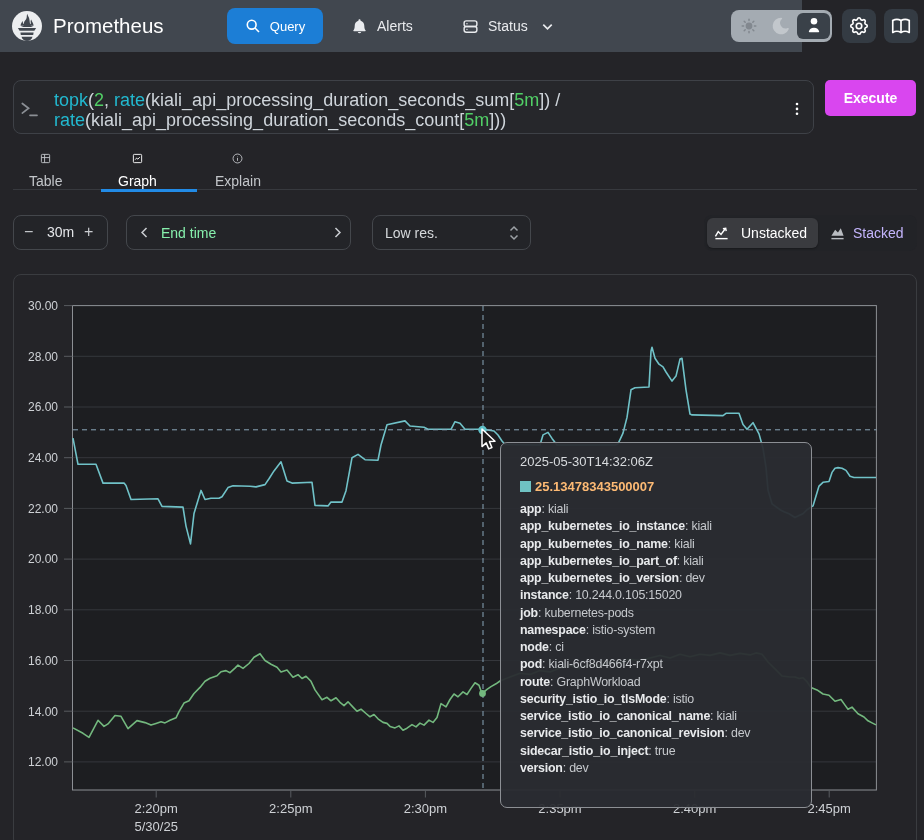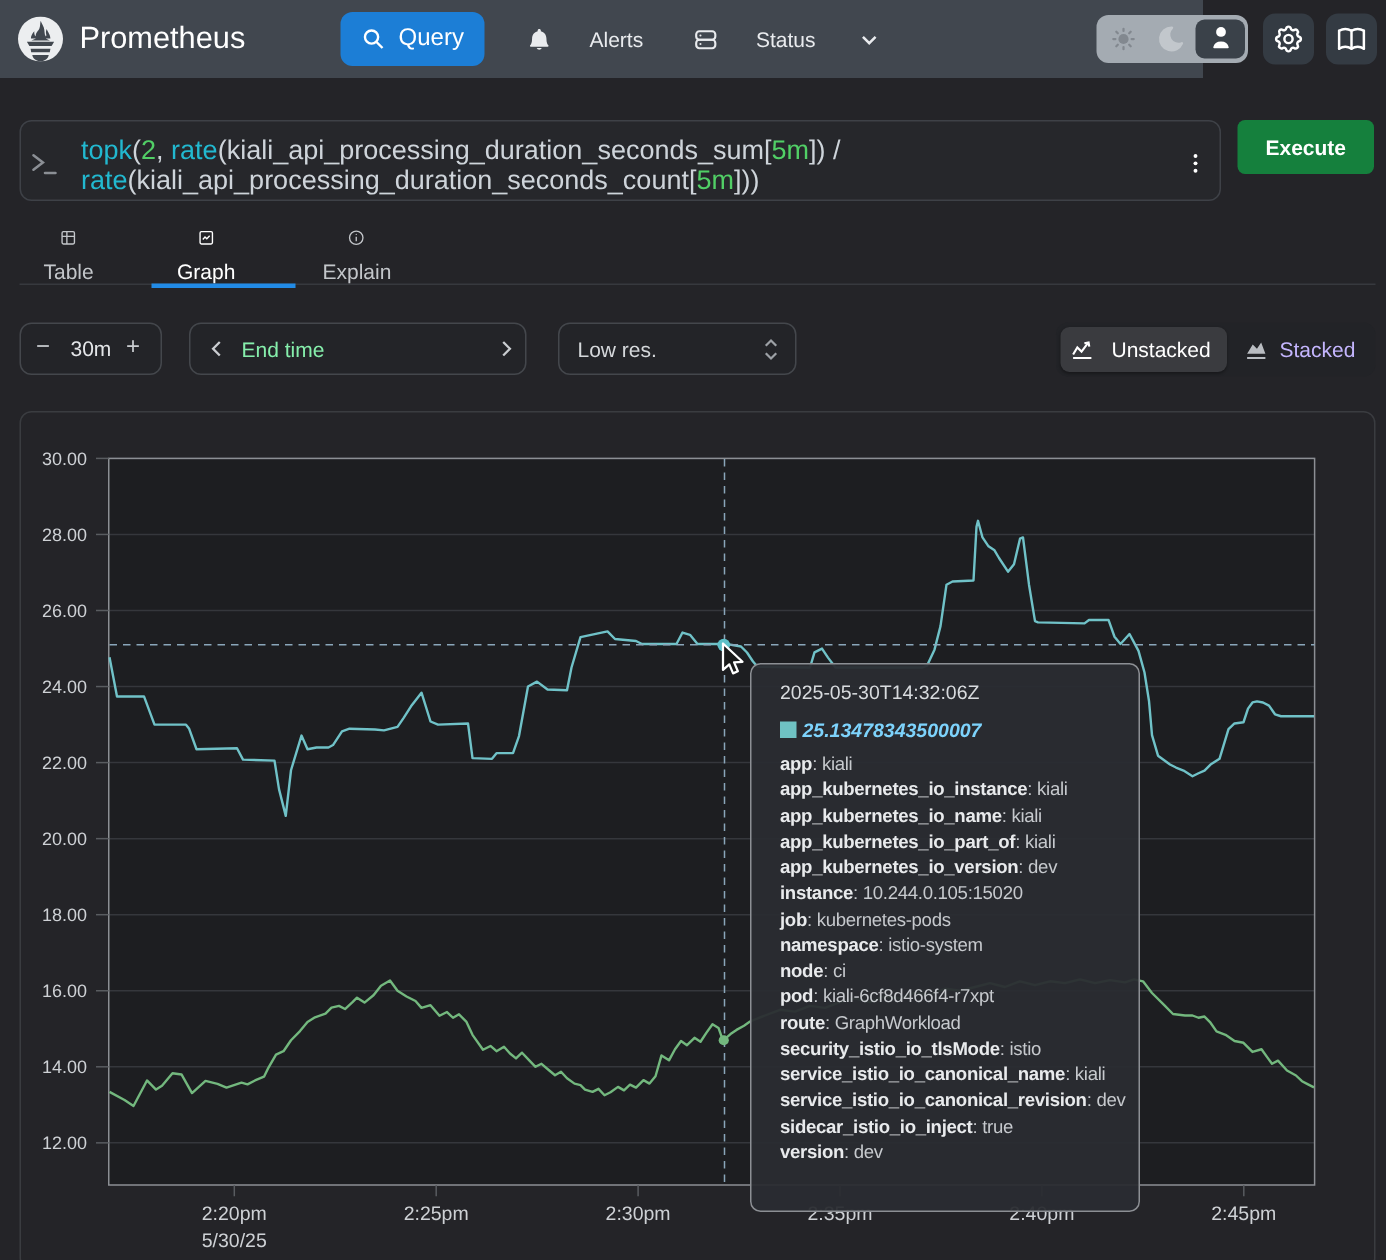--- a/index.html
+++ b/index.html
@@ -1,44 +1,44 @@
 <!DOCTYPE html>
 <html><head>
 <meta charset="utf-8">
 <style>
   * { margin:0; padding:0; box-sizing:border-box; }
   html,body { width:924px; height:840px; overflow:hidden; background:#242428; font-family:"Liberation Sans", sans-serif; }
   .abs { position:absolute; }
   
   #header { position:absolute; left:0; top:0; width:802px; height:52px; background:#41474f; }
   #brand { position:absolute; left:53px; top:14px; color:#fff; font-size:20.5px; }
-  #qbtn { position:absolute; left:227px; top:8px; width:96px; height:36px; background:#1c7ed6; border-radius:8px; color:#fff; font-size:16px; display:flex; align-items:center; justify-content:center; gap:9px; }
-  .navitem { position:absolute; top:8px; height:36px; color:#e9ebee; font-size:14px; display:flex; align-items:center; gap:25px; }
+  #qbtn { position:absolute; left:227px; top:8px; width:96px; height:36px; background:#1c7ed6; border-radius:8px; color:#fff; font-size:13px; display:flex; align-items:center; justify-content:center; gap:9px; }
+  .navitem { position:absolute; top:8px; height:36px; color:#e9ebee; font-size:14px; display:flex; align-items:center; gap:9px; }
   .hbtn { position:absolute; top:9px; width:34px; height:34px; background:#343b43; border-radius:8px; display:flex; align-items:center; justify-content:center; }
   
   #qbox { position:absolute; left:13px; top:80px; width:801px; height:54px; background:#26272b; border:1px solid #3e4147; border-radius:8px; }
   #code { position:absolute; left:54px; top:91px; font-family:Liberation Sans, sans-serif; font-size:18px; line-height:19.5px; color:#ced4da; white-space:pre; }
   .fn { color:#22b8cf; } .num { color:#51cf66; }
   #prompt { position:absolute; left:21px; top:102px; width:17px; height:15px; }
   #dots { position:absolute; left:795px; top:101.5px; }
-  #exec { position:absolute; left:825px; top:80px; width:91px; height:36px; background:#15803d; border-radius:5px; color:#fff; font-size:14px; font-weight:bold; display:flex; align-items:center; justify-content:center; }
+  #exec { position:absolute; left:825px; top:80px; width:91px; height:36px; background:#d946ef; border-radius:5px; color:#fff; font-size:14px; font-weight:bold; display:flex; align-items:center; justify-content:center; }
   
   #tabline { position:absolute; left:13px; top:189px; width:904px; height:1px; background:#37393e; }
   .tab { position:absolute; top:153px; height:36px; display:flex; align-items:center; gap:9px; font-size:14px; color:#c3c6ca;flex-direction:column; }
   #tabgraph { color:#fff; }
   #tabul { position:absolute; left:101px; top:188.5px; width:96px; height:3px; background:#228be6; }
   
   .ctrl { position:absolute; top:215px; height:35px; background:#232428; border:1px solid #44474c; border-radius:8px; }
   #seg { position:absolute; left:704px; top:215px; width:213px; height:36px; background:#222327; border-radius:8px; }
   #segact { position:absolute; left:3px; top:3px; width:111px; height:30px; background:#3a3b3f; border-radius:6px; box-shadow:0 1px 2px rgba(0,0,0,.3); }
   
   #panel { position:absolute; left:13px; top:274px; width:904px; height:573px; background:#242428; border:1px solid #3a3c40; border-radius:8px; }
-  #tooltip { position:absolute; left:500px; top:442px; width:260px; height:366px; background:rgba(42,44,49,0.95); border:1.5px solid #8c8f94; border-radius:7px; padding:10px 0 13px 19px; color:#c6c9cd; font-size:12.4px; }
+  #tooltip { position:absolute; left:500px; top:442px; width:312px; height:366px; background:rgba(42,44,49,0.95); border:1.5px solid #8c8f94; border-radius:7px; padding:10px 0 13px 19px; color:#c6c9cd; font-size:12.4px; }
   #tooltip .ts { color:#d8dbde; font-size:13px; line-height:17px; }
-  #tooltip .val { color:#7dd3fc; font-weight:bold; font-size:13px; line-height:17px; margin:7.5px 0 6.5px; display:flex; align-items:center; gap:4px;font-style:italic;}
+  #tooltip .val { color:#fdba74; font-weight:bold; font-size:13px; line-height:17px; margin:7.5px 0 6.5px; display:flex; align-items:center; gap:4px;}
   #tooltip .sw { width:11px; height:11px; background:#6fc2c3; display:inline-block; }
   #tooltip .lbl { line-height:17.25px; letter-spacing:-0.2px; white-space:nowrap; }
   #tooltip b { color:#e8eaec; }
 </style>
 </head>
 <body>
 <div id="header">
   <svg class="abs" style="left:12px;top:11px" width="30" height="30" viewBox="0 0 30 30">
     <circle cx="15" cy="15" r="15" fill="#eceef0"></circle>
     <path fill="#41474f" d="M15.2 2.8 C14.5 4.8 15.1 6.1 14.2 8.1 C13.7 9.2 12.6 10.1 12.1 11.3 C11.7 12.4 11.9 13.3 11.6 13.1 C11 12.6 10.7 11.2 10.9 9.9 C9.6 11.2 8.6 13 8.6 14.7 L12 14.7 L8.9 16 L21.3 16 L18.4 14.7 L21.6 14.7 C21.6 12 19.8 10.6 19.2 8.4 C18.6 9.5 18.5 10.4 18.8 11.8 C19 12.8 18.7 13.5 18.4 13.1 C17.5 12.1 17.9 9.6 17.2 7.4 C16.7 5.8 15.7 4.6 15.2 2.8 Z"></path>

